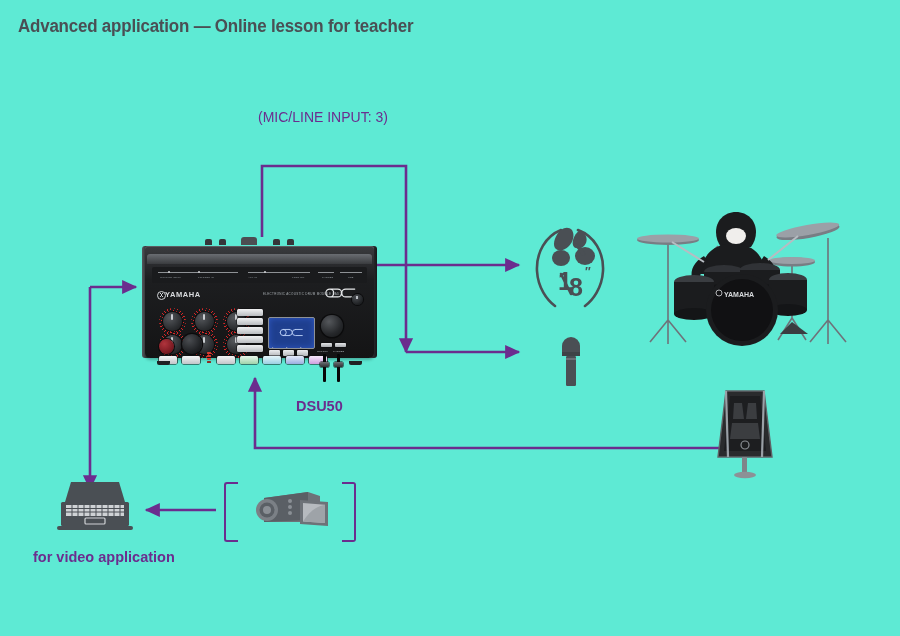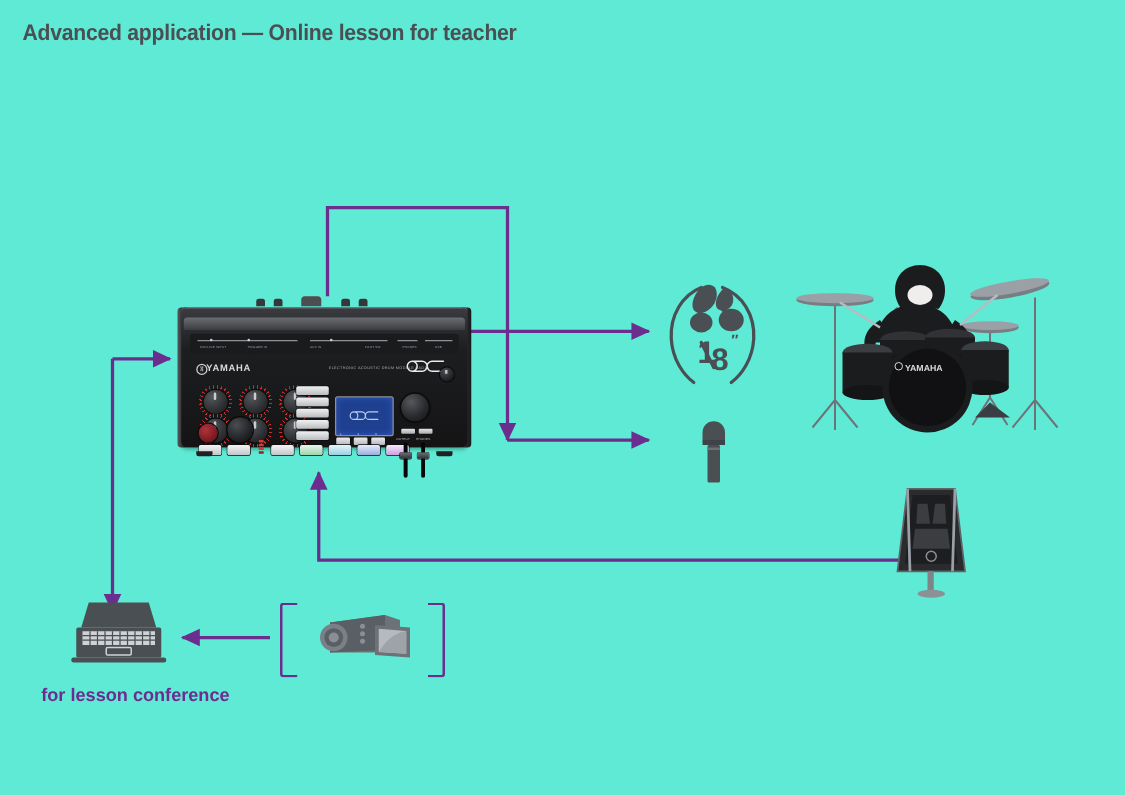--- a/index.html
+++ b/index.html
@@ -248,28 +248,30 @@
       <path d="M730,448 L255,448 L255,378" marker-end="url(#arrowR)"></path>
 
       <path d="M90,287 L90,489" marker-end="url(#arrowR)"></path>
       <path d="M90,287 L136,287" marker-end="url(#arrowR)"></path>
 
       <path d="M216,510 L146,510" marker-end="url(#arrowR)"></path>
     </g>
   </svg>
 
   <div class="callout" id="callout-mic">
+    <span class="sub">(MIC/LINE INPUT: 3)</span>
   </div>
 
 
   <div class="callout" id="callout-dsu">
+    <span class="ttl">DSU50</span>
   </div>
 
   <div class="callout" id="callout-laptop">
-    <span class="sub2">for lesson conference</span>
+    <span class="sub2">for video application</span>
   </div>
 
   <div id="ead-module">
     <div class="ead-rear-knob"></div>
     <div class="ead-jack" style="left:60px"></div>
     <div class="ead-jack" style="left:74px"></div>
     <div class="ead-jack" style="left:128px"></div>
     <div class="ead-jack" style="left:142px"></div>
 
     <div class="ead-side-rail" style="left:-3px"></div>

